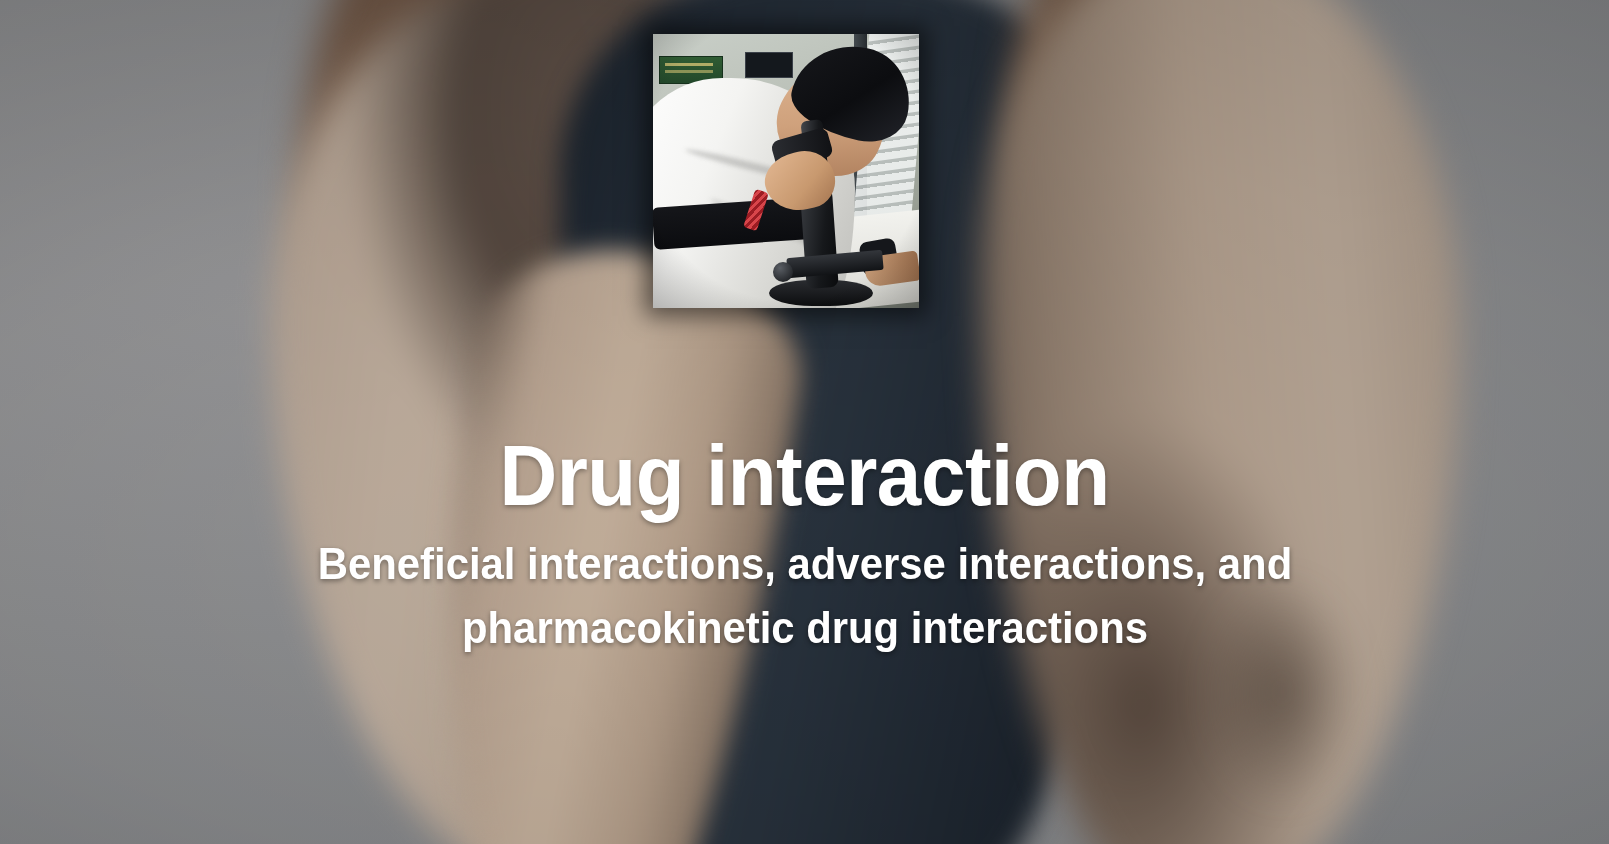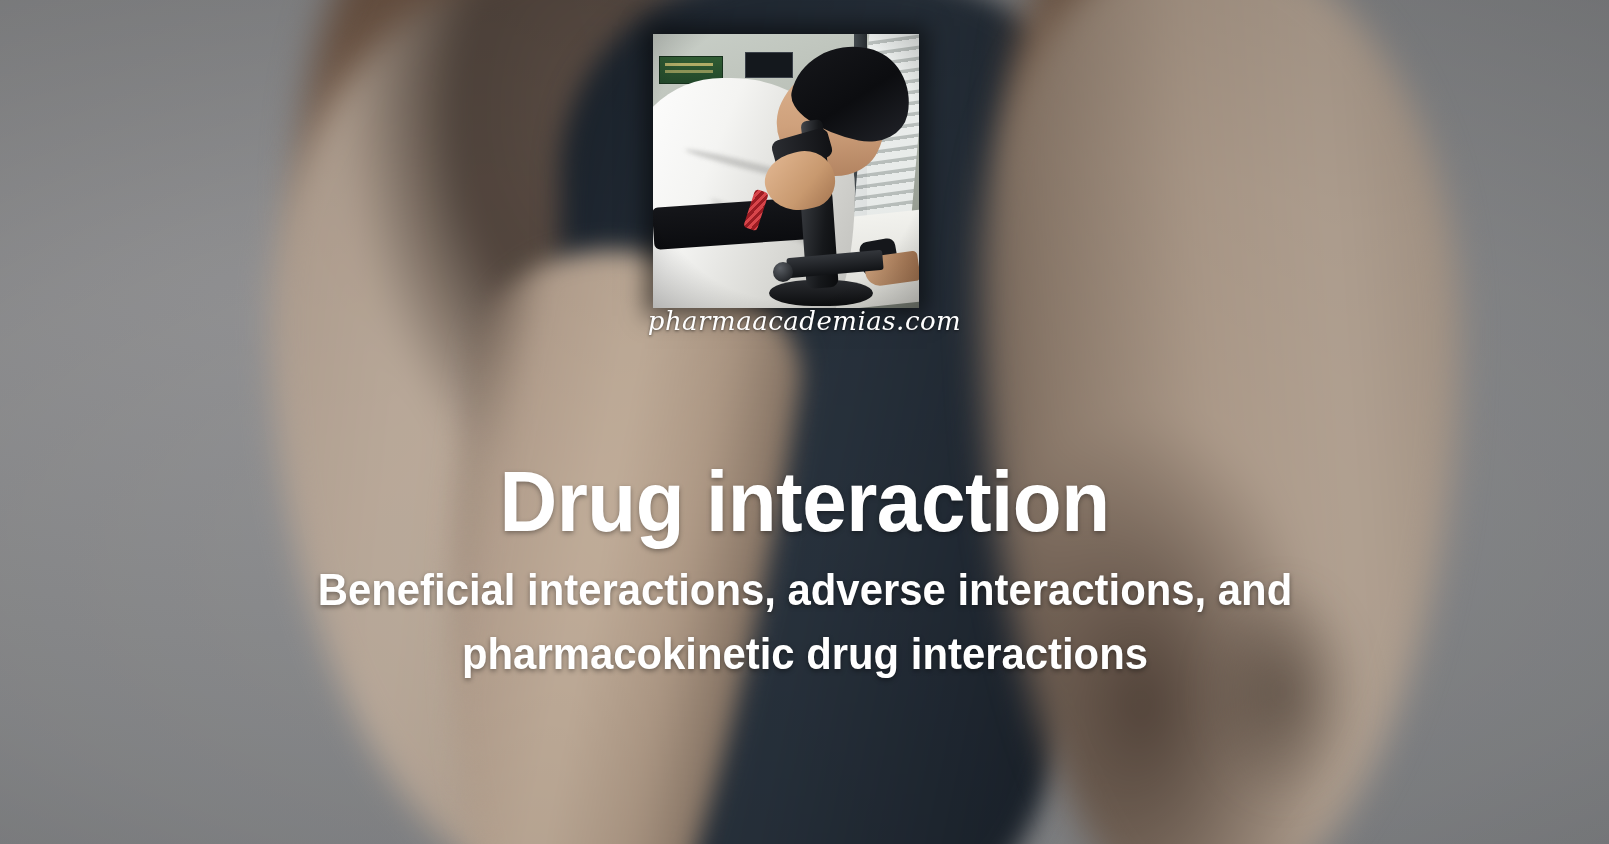--- a/index.html
+++ b/index.html
@@ -412,21 +412,20 @@
     white-space: nowrap;
   }
 
   
   .headline-block {
     position: absolute;
     left: 0;
     right: 0;
     top: 432px;
     text-align: center;
-    margin-top: 26px;
   }
   .title {
     margin: 0;
     font-family: "Liberation Sans Narrow", "Liberation Sans", sans-serif;
     font-weight: bold;
     font-size: 86px;
     line-height: 1.0;
     color: #ffffff;
     letter-spacing: -0.5px;
     transform: scaleX(.93);
@@ -486,20 +485,19 @@
         <div class="scope-knob"></div>
         <div class="scope-tube"></div>
         <div class="scope-eyepiece"></div>
         <div class="hand"></div>
         <div class="bracelet"></div>
         <div class="inset-vignette"></div>
       </div>
     </div>
   </div>
 
-  <div class="watermark">pharmaacademias.com</div>
 
   <div class="headline-block">
     <h1 class="title">Drug interaction</h1>
     <p class="subtitle">Beneficial interactions, adverse interactions, and pharmacokinetic drug interactions</p>
   </div>
 
 </div>
 
 </body></html>

